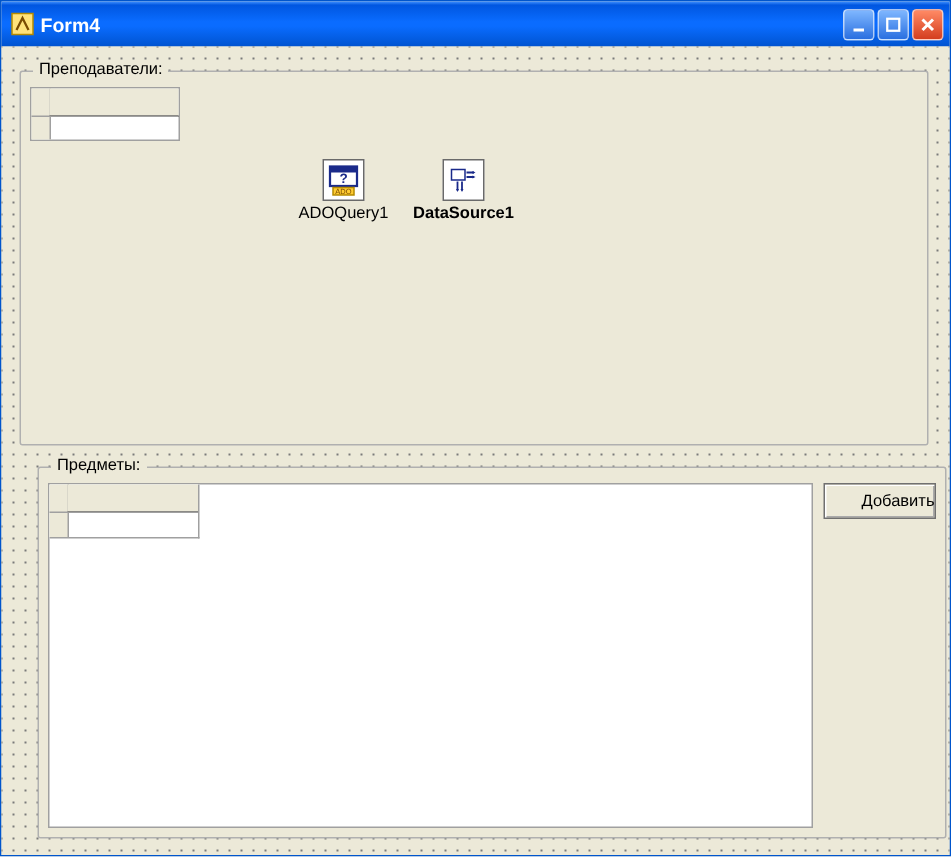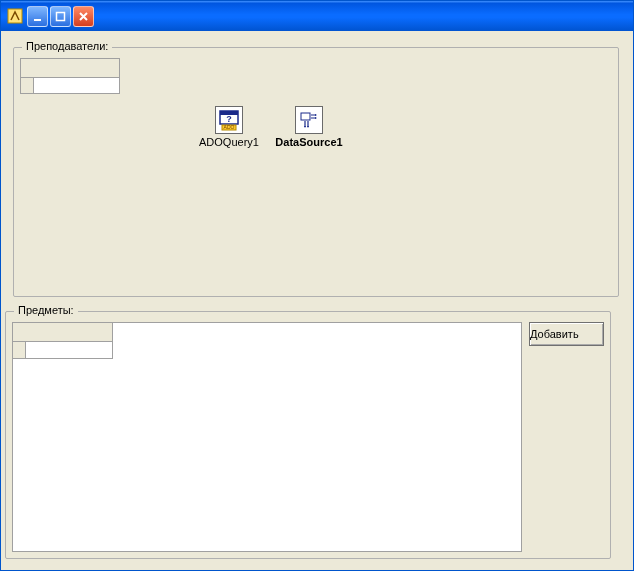--- a/index.html
+++ b/index.html
@@ -94,21 +94,21 @@
     color: #000;
   }
 
   .gb-top {
     left: 12px;
     top: 16px;
     width: 606px;
     height: 250px;
   }
   .gb-bottom {
-    left: 4px;
+    left: 24px;
     top: 280px;
     width: 606px;
     height: 248px;
   }
 
   
   .grid-stub {
     position: absolute;
     left: 6px;
     top: 10px;
@@ -168,21 +168,21 @@
   .btn {
     position: absolute;
     width: 75px;
     height: 24px;
     background: #ece9d8;
     border: 1px solid #707070;
     box-shadow: inset 1px 1px 0 #fff, inset -1px -1px 0 #aaa;
     font-size: 11px;
     display: flex;
     align-items: center;
-    justify-content: flex-start;
+    justify-content: flex-end;
     box-sizing: border-box;
   }
   .btn-add { right: 6px; top: 10px; }
   .btn-del { right: 6px; top: 44px; }
 
   
   .white-pane {
     position: absolute;
     left: 6px;
     top: 10px;
@@ -200,20 +200,21 @@
 <body>
 
 <div class="window">
   <div class="titlebar">
     <span class="app-icon">
       <svg width="16" height="16" viewBox="0 0 16 16">
         <rect x="1" y="1" width="14" height="14" fill="#ffe27a" stroke="#b58a00"></rect>
         <path d="M4 12 L8 4 L12 12" stroke="#7a4b00" stroke-width="1.5" fill="none"></path>
       </svg>
     </span>
+    <span class="title-text">Form4</span>
     <div class="win-btns">
       <div class="win-btn blue">
         <svg width="11" height="11" viewBox="0 0 11 11">
             <rect x="2" y="8" width="7" height="2" fill="#fff"></rect>
           </svg>
       </div>
       <div class="win-btn blue">
         <svg width="11" height="11" viewBox="0 0 11 11">
             <rect x="1.5" y="1.5" width="8" height="8" fill="none" stroke="#fff" stroke-width="1.5"></rect>
           </svg>

